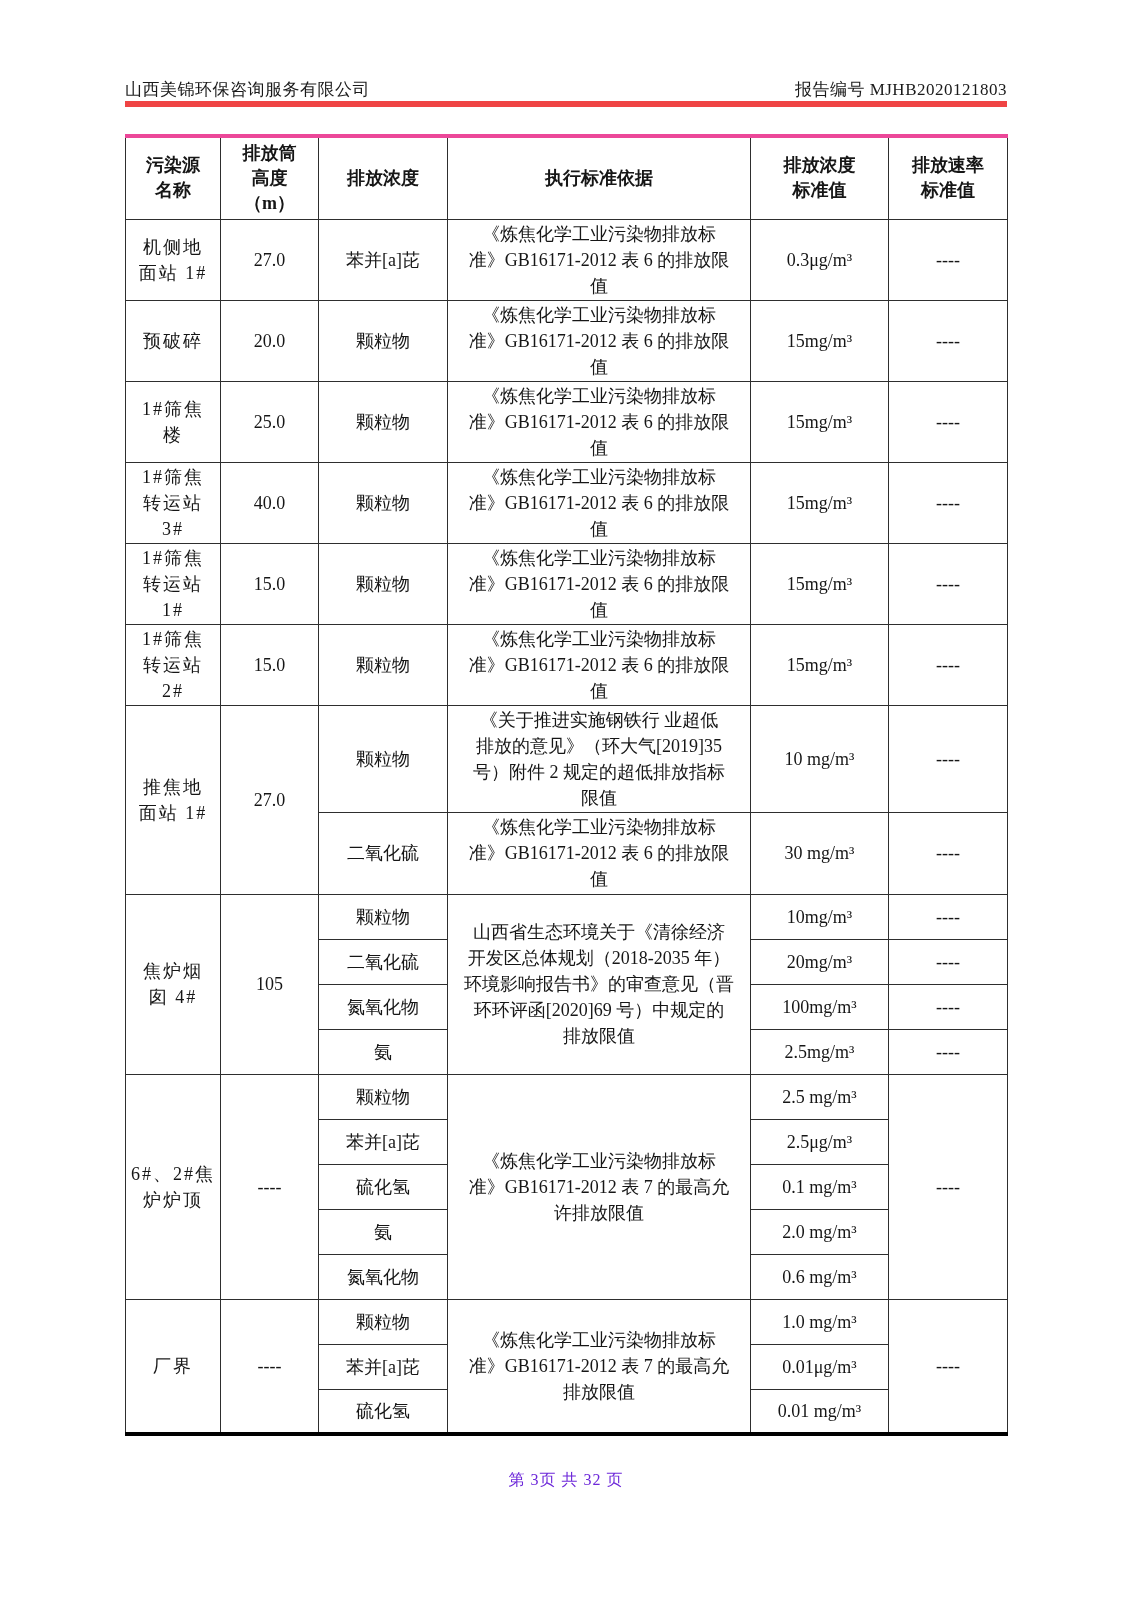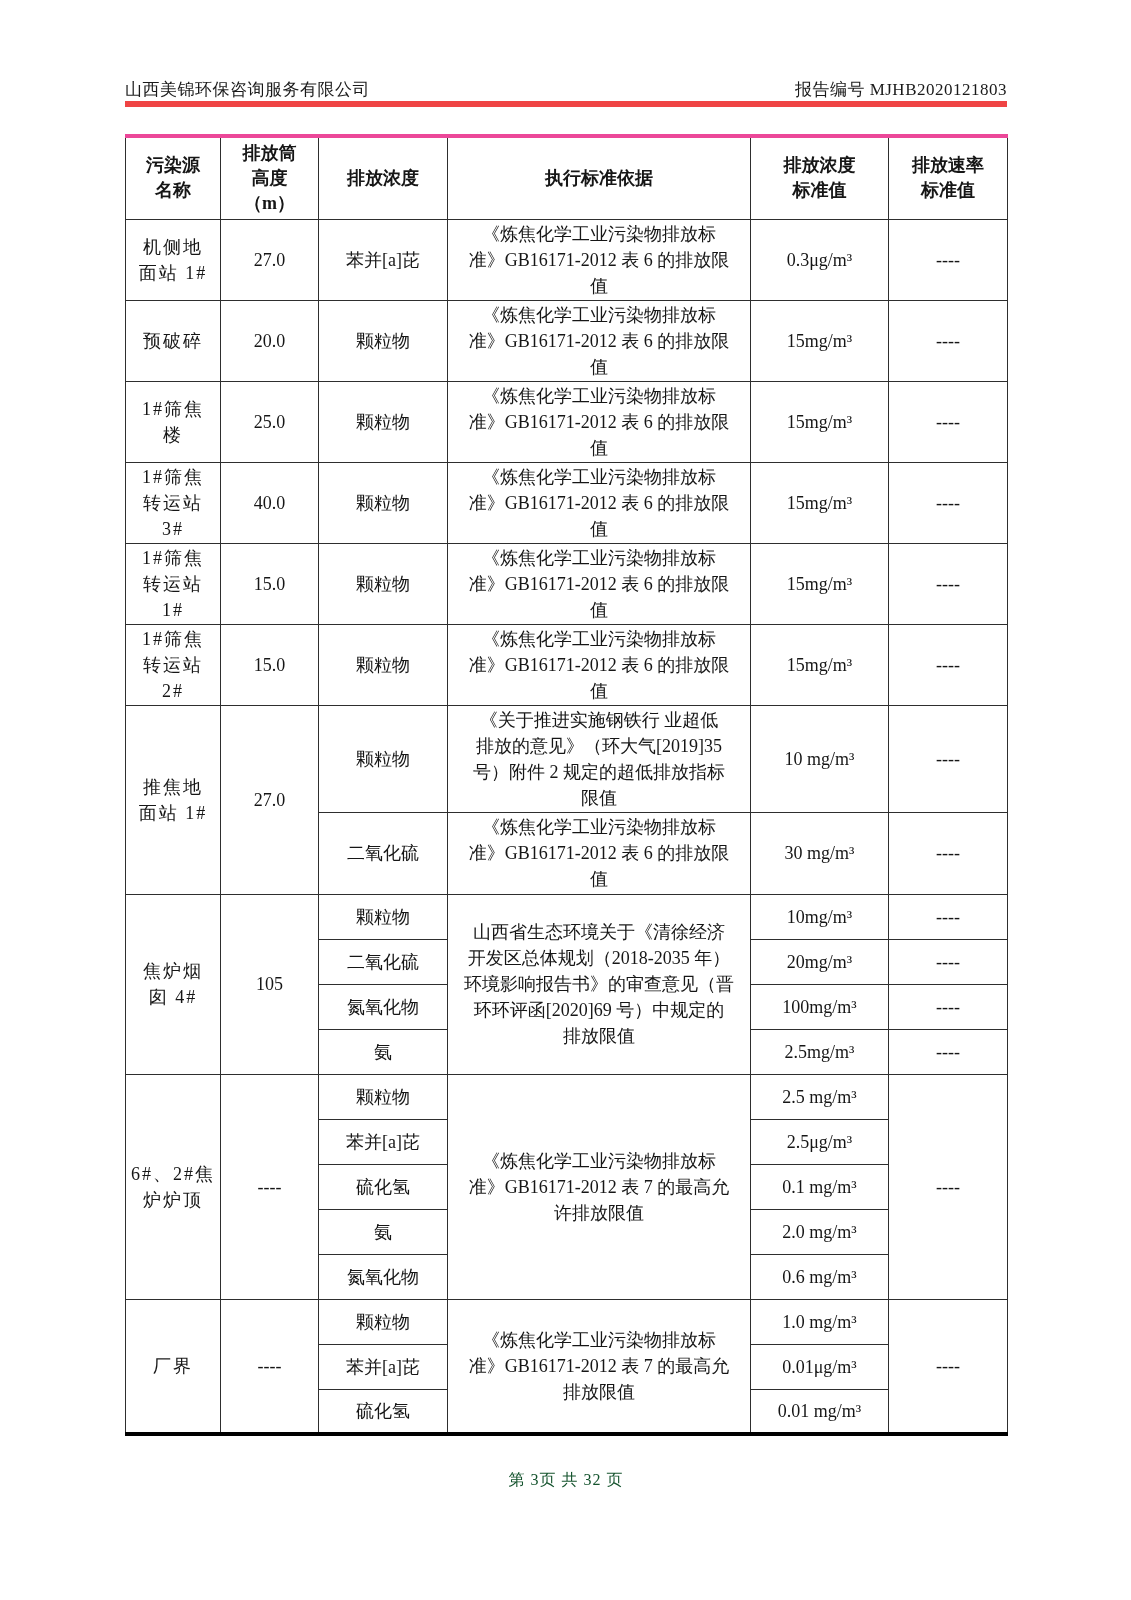--- a/index.html
+++ b/index.html
@@ -47,21 +47,21 @@
     line-height: 25px;
   }
   .pre { white-space: pre-line; }
   .src { letter-spacing: 2px; margin-left: 23px; }
   
   .page-foot {
     width: 882px;
     margin: 34px 0 0 125px;
     text-align: center;
     font-size: 16px;
-    color: #14532d;
+    color: #6d28d9;
     letter-spacing: 1px;
   }
 </style>
 </head>
 <body>
 
 <div class="page">
 
   <div class="page-head">
     <span>山西美锦环保咨询服务有限公司</span>

